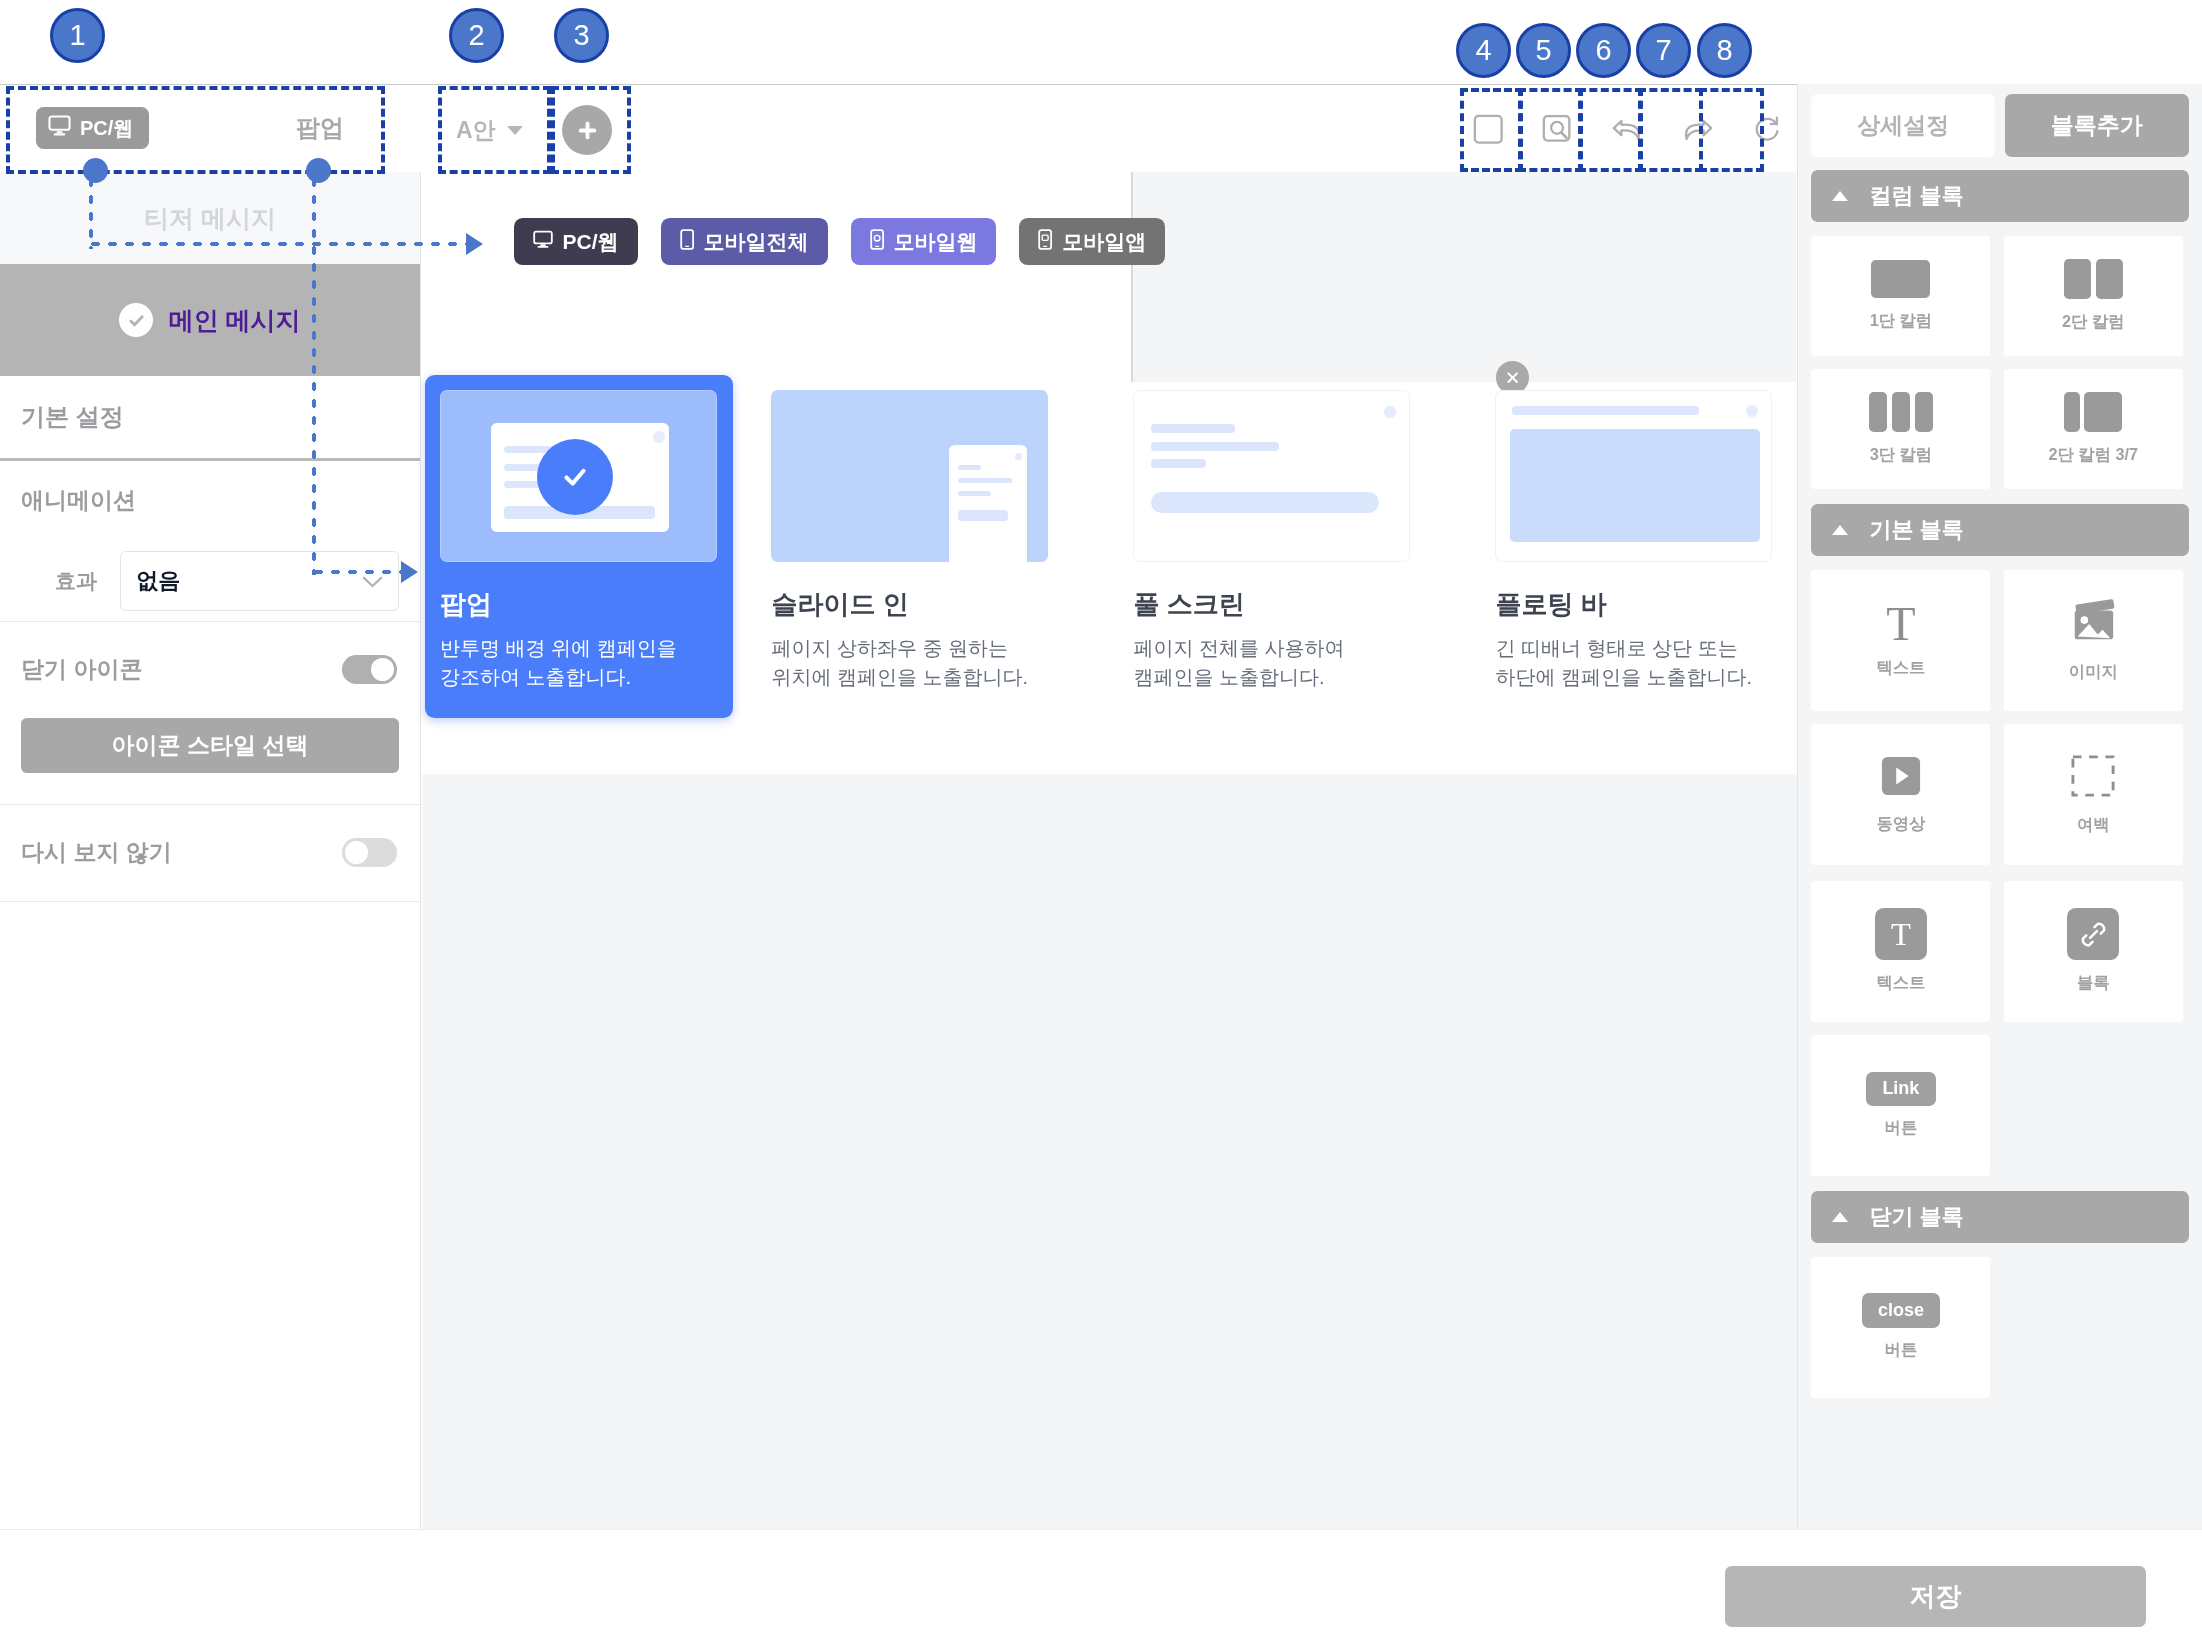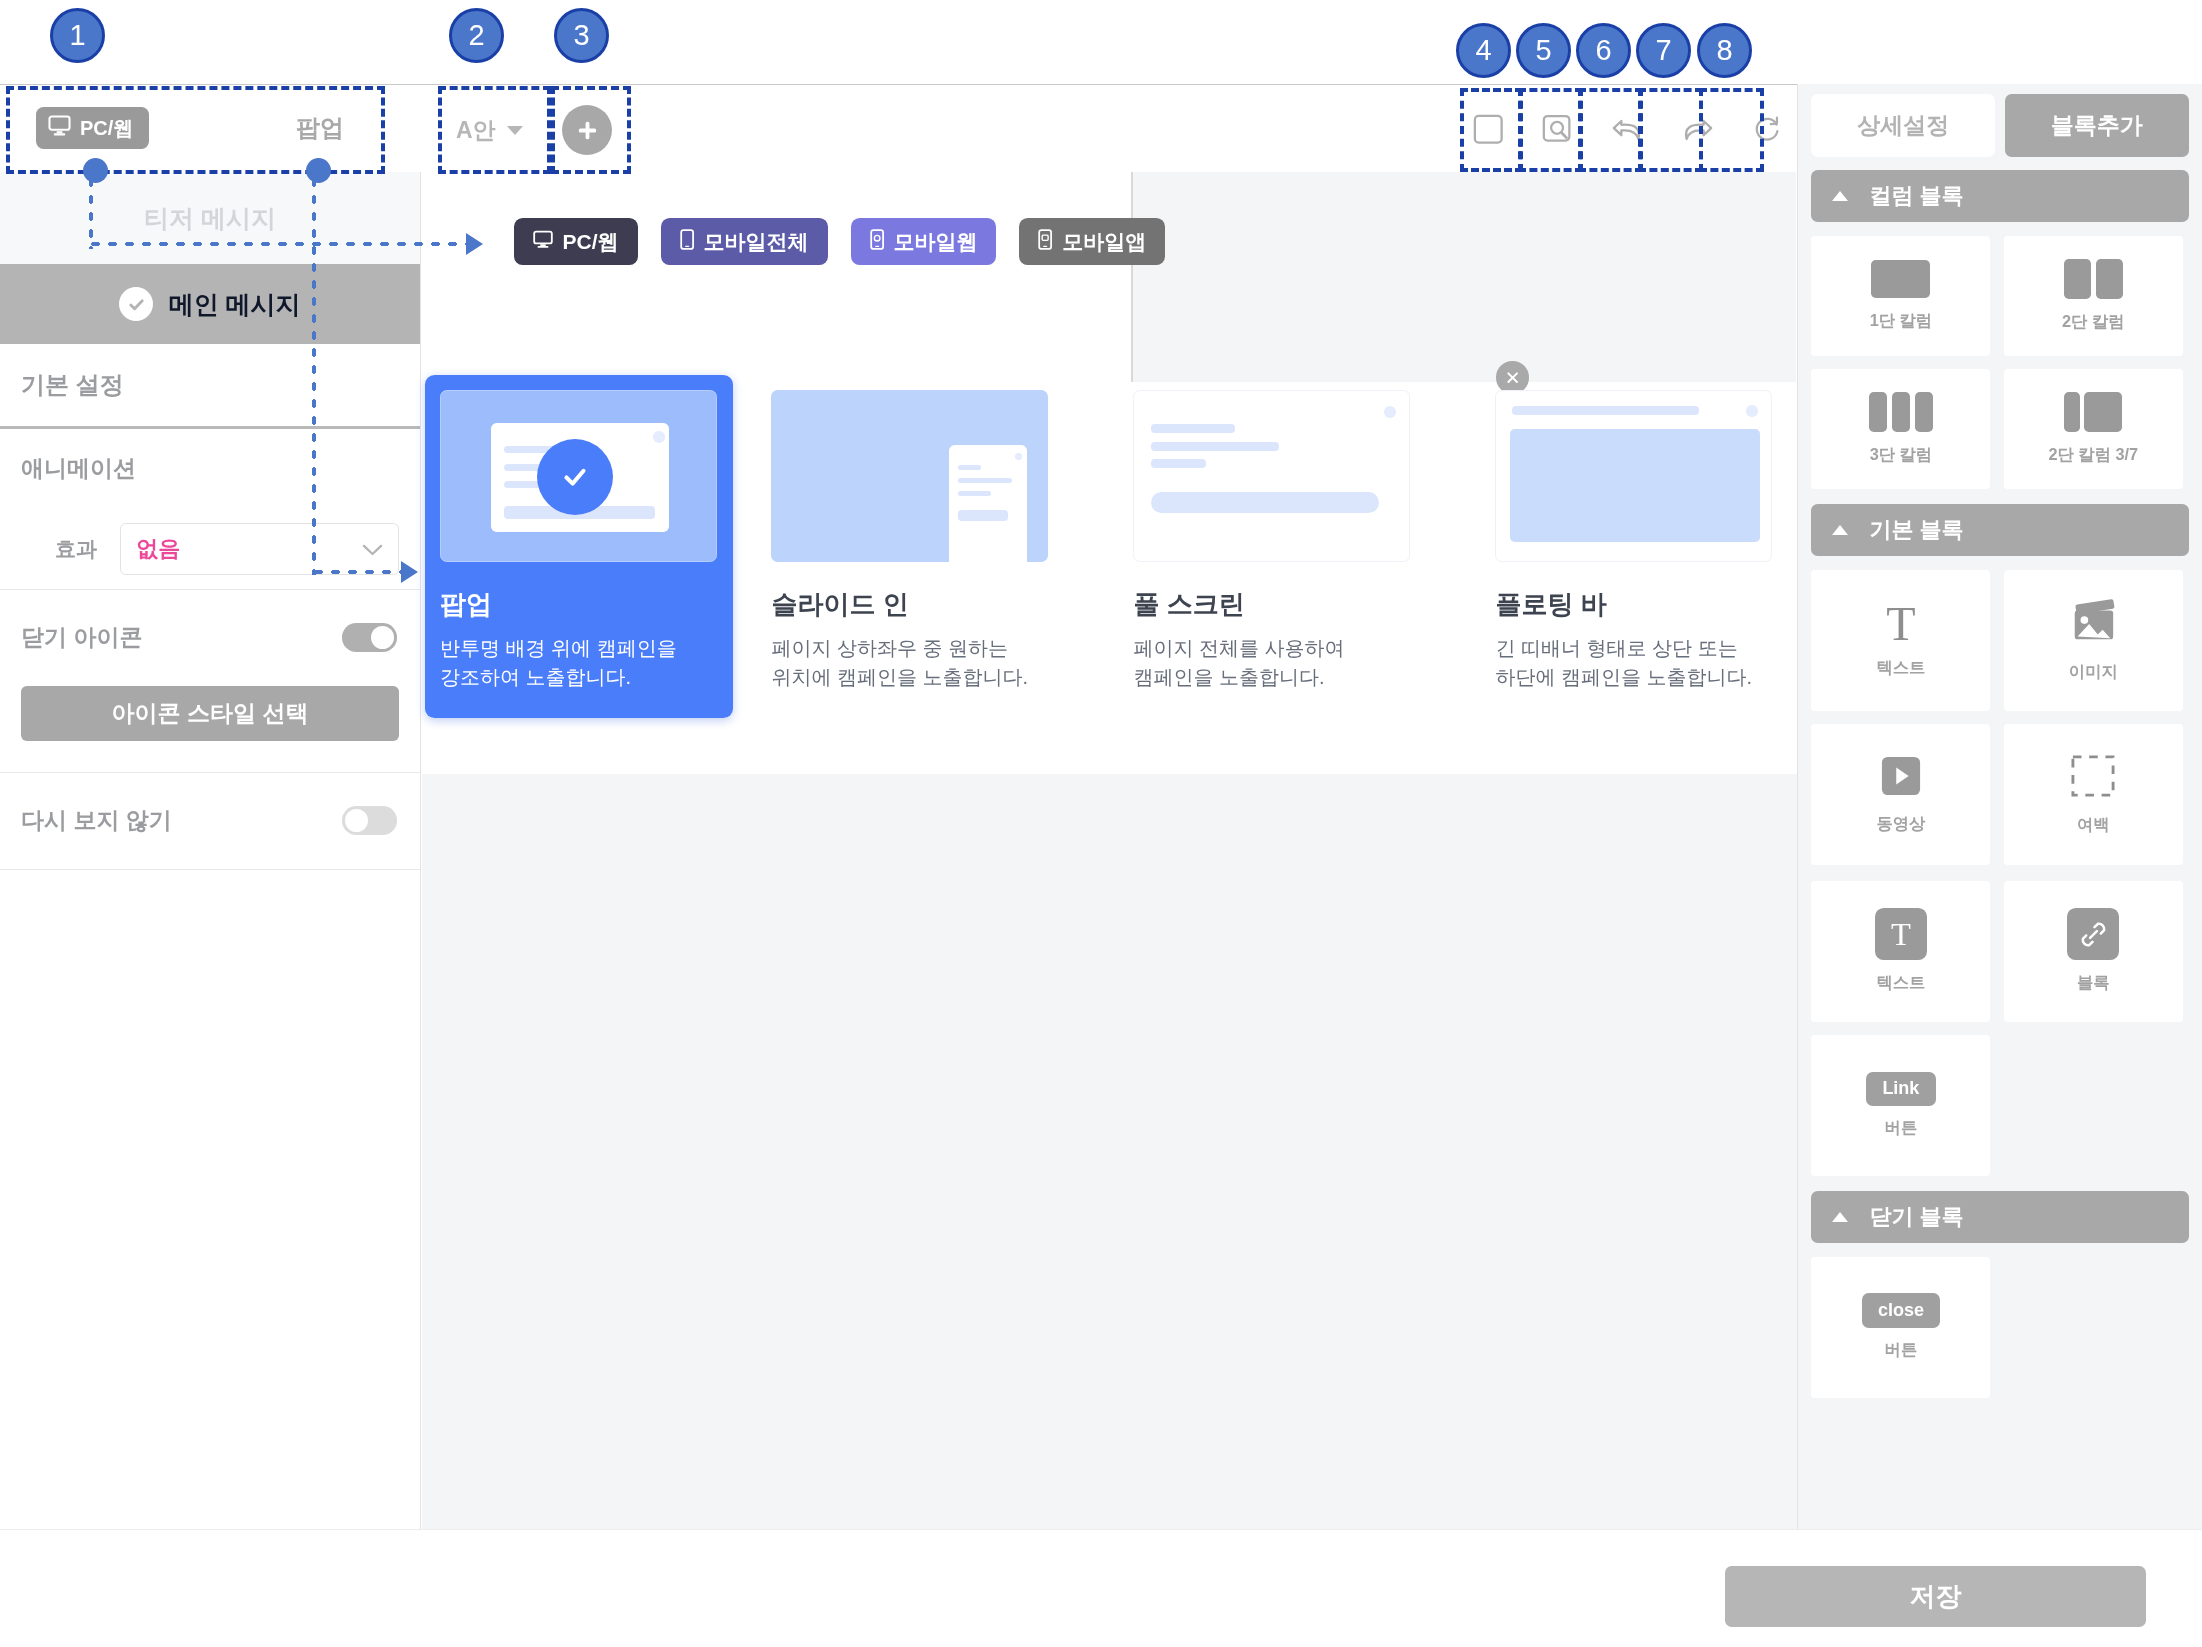--- a/index.html
+++ b/index.html
@@ -57,23 +57,23 @@
   .leftbar {
     position: absolute; left: 0; top: 172px; width: 421px; height: 1357px;
     background: #ffffff; border-right: 1px solid #e3e3e3;
   }
   .teaser-row {
     height: 92px; background: #f7f8fa;
     display: flex; align-items: center; justify-content: center;
     color: #d3d5da; font-size: 25px; font-weight: bold;
   }
   .main-row {
-    height: 80px; background: #b4b4b4;
+    height: 112px; background: #b4b4b4;
     display: flex; align-items: center; justify-content: center; gap: 15.3px;
-    color: #0f172a; font-size: 25px; font-weight: bold;
+    color: #4c1d95; font-size: 25px; font-weight: bold;
   }
   .check-circle {
     width: 34px; height: 34px; border-radius: 50%; background: #ffffff;
     display: flex; align-items: center; justify-content: center;
   }
   .sec-title {
     height: 82px; display: flex; align-items: center;
     padding-left: 21px; font-size: 24px; color: #9a9c9f; font-weight: bold;
   }
   .hr-thick { height: 2.9px; background: #b9b9b9; }
@@ -81,24 +81,24 @@
   .sub-label {
     height: 80px; display: flex; align-items: center;
     padding-left: 21px; font-size: 23px; color: #9a9c9f; font-weight: bold;
   }
   .field-row {
     height: 80px; display: flex; align-items: center;
     padding: 0 21px 0 21px; gap: 23px;
   }
   .field-label { font-size: 21px; color: #9a9c9f; font-weight: bold; min-width: 76px; text-align: right; }
   .select-box {
-    flex: 1; height: 52px; border: 1px solid #e3e3e3; border-radius: 5.7px;
+    flex: 1; height: 60px; border: 1px solid #e3e3e3; border-radius: 5.7px;
     background: #ffffff; display: flex; align-items: center;
     padding: 0 15.3px; justify-content: space-between;
-    font-size: 22px; color: #ec4899; font-weight: bold;
+    font-size: 22px; color: #0f172a; font-weight: bold;
   }
   .chev { color: #b4b4b4; font-size: 21px; }
   .toggle-row {
     height: 96px; display: flex; align-items: center; justify-content: space-between;
     padding: 0 23px 0 21px;
   }
   .toggle-label { font-size: 23px; color: #9a9c9f; font-weight: bold; }
   .toggle {
     width: 55px; height: 29px; border-radius: 14.3px; position: relative;
     background: #b0b0b0;

